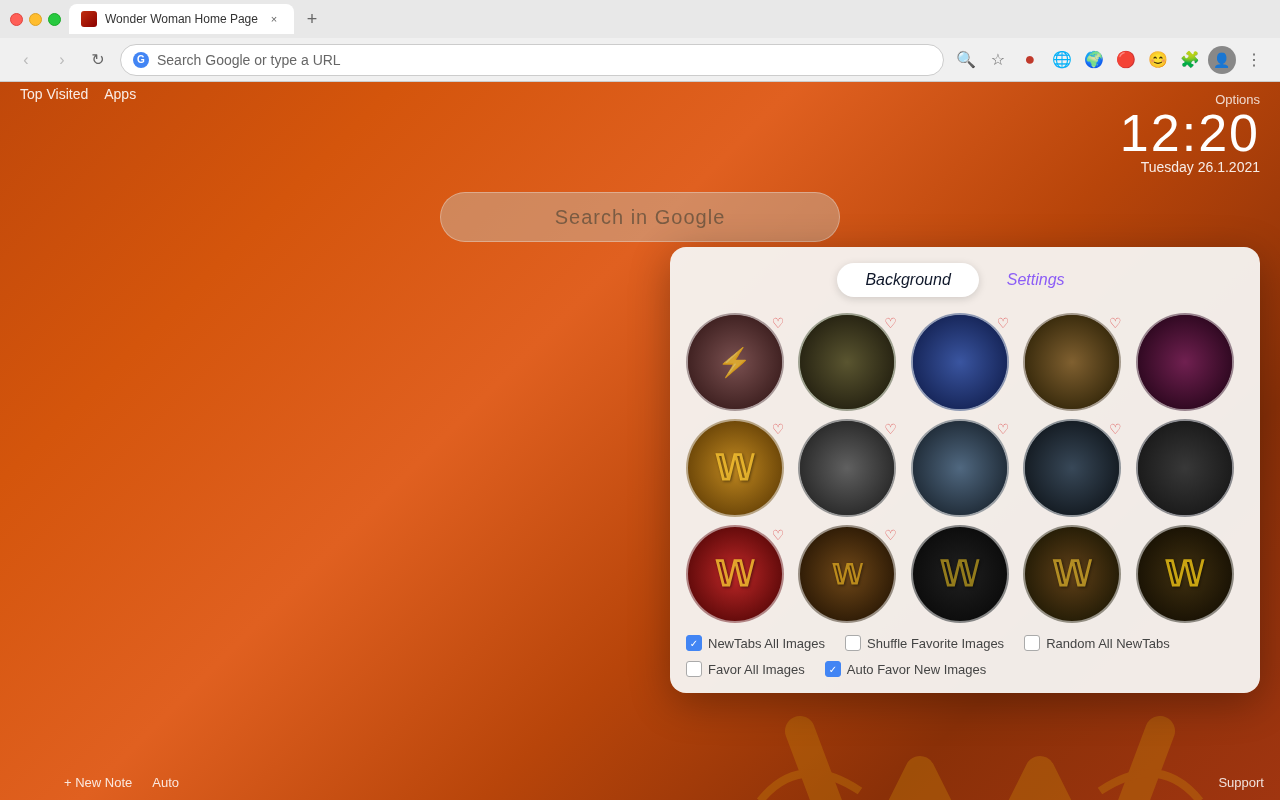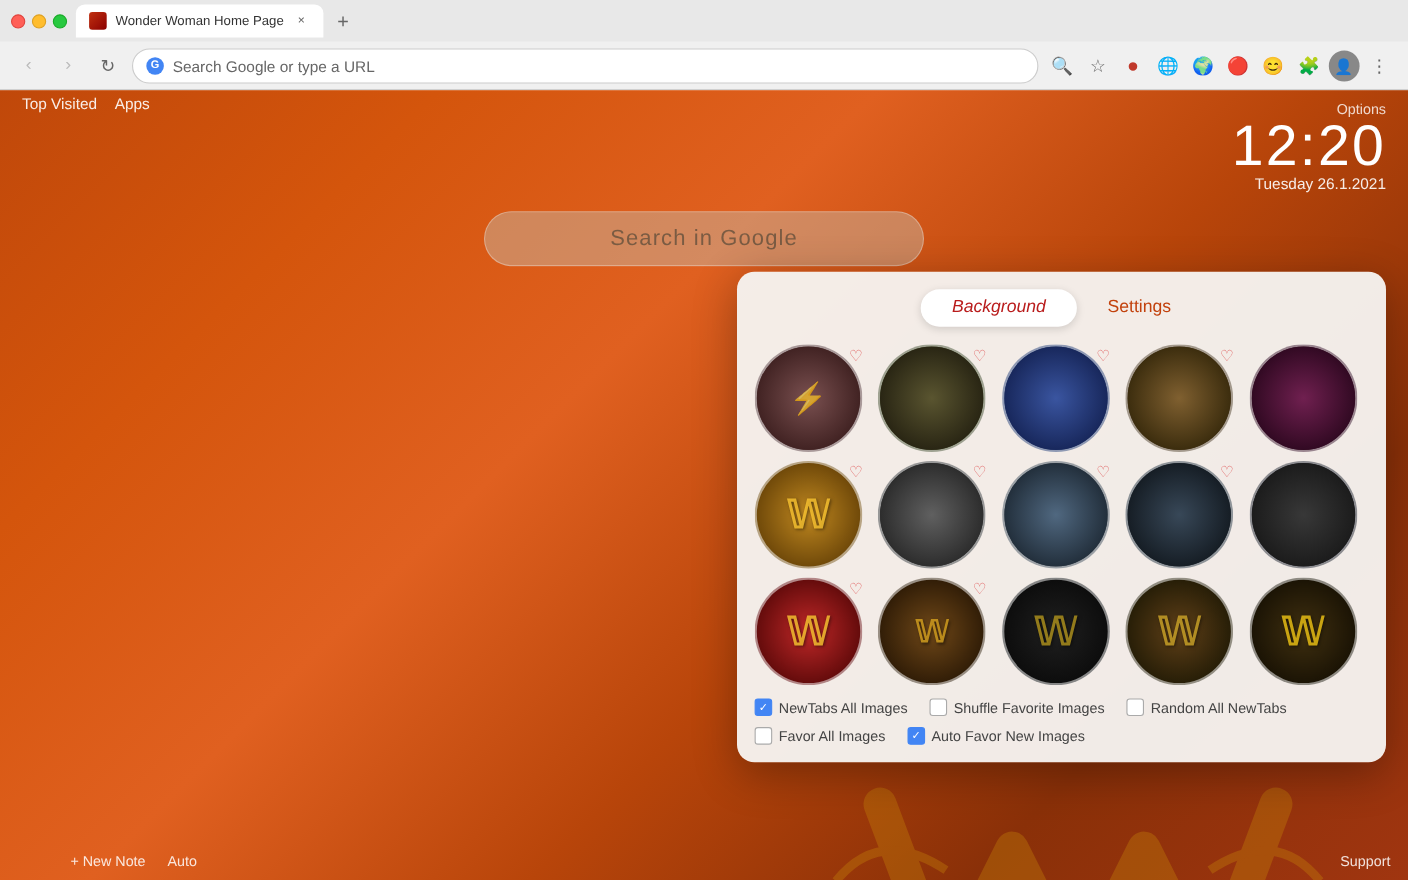--- a/index.html
+++ b/index.html
@@ -166,24 +166,24 @@
     .panel-tab {
       padding: 8px 28px;
       font-size: 16px;
       cursor: pointer;
       border-radius: 20px;
       font-weight: 500;
     }
     .panel-tab.active {
       background: #fff;
       box-shadow: 0 2px 8px rgba(0,0,0,0.15);
-      color: #b91c1c;
+      color: #0f172a;
       font-style: italic;
     }
-    .panel-tab.inactive { color: #c2410c; }
+    .panel-tab.inactive { color: #8b5cf6; font-style: italic; }
 
     .images-grid {
       display: grid;
       grid-template-columns: repeat(5, 1fr);
       gap: 8px;
       max-height: 360px;
       overflow-y: auto;
       padding-right: 4px;
     }
     .images-grid::-webkit-scrollbar { width: 6px; }

